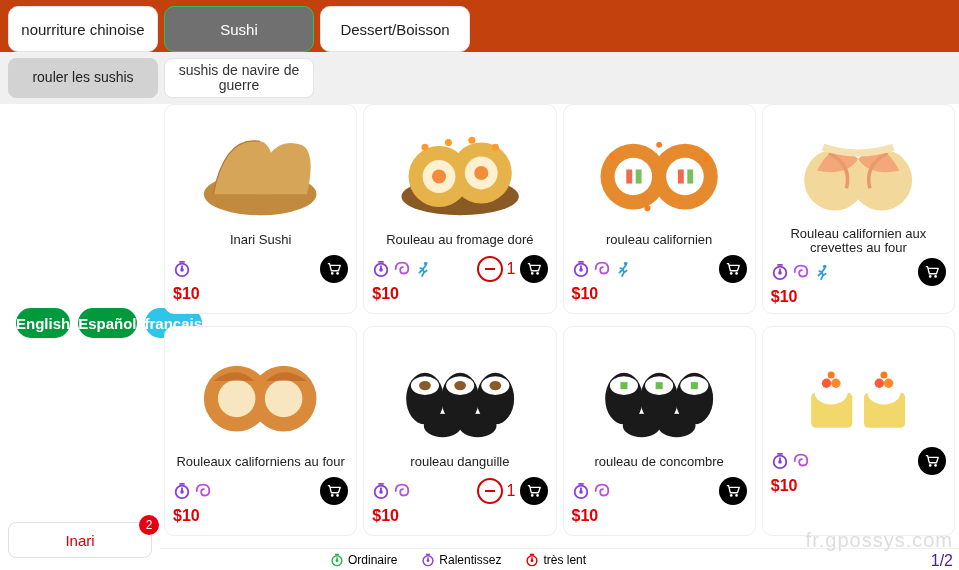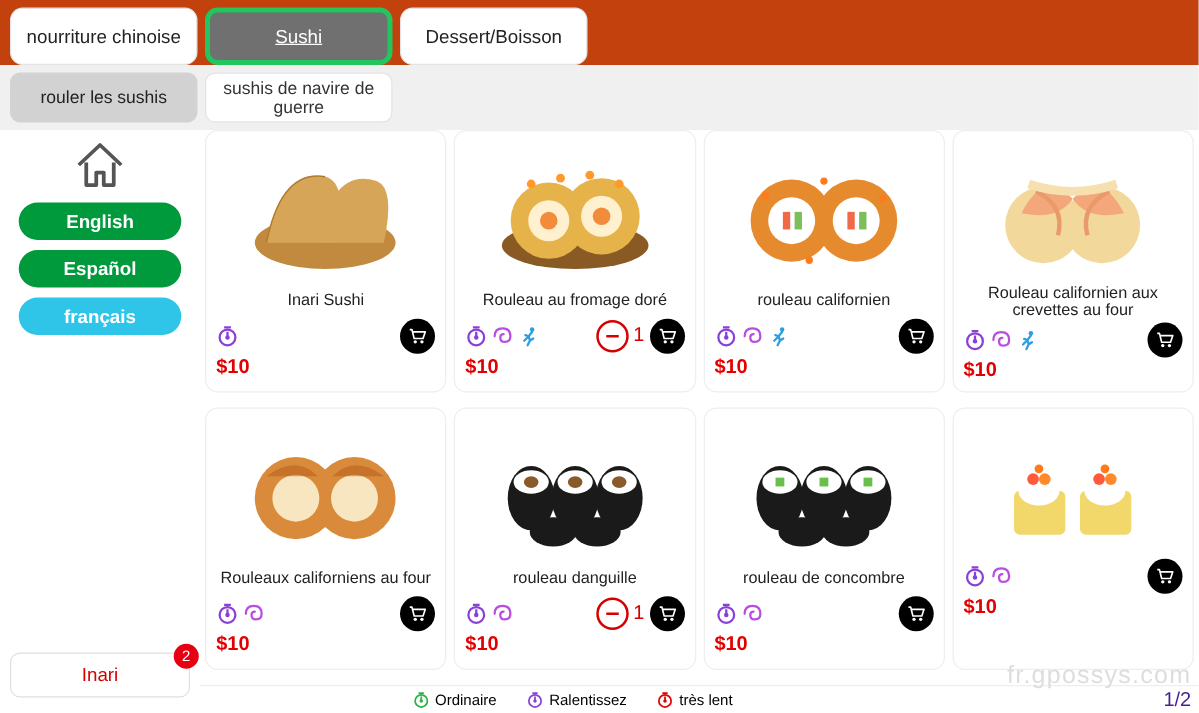--- a/index.html
+++ b/index.html
@@ -26,22 +26,21 @@
     display: flex;
     align-items: center;
     justify-content: center;
     font-size: 15px;
     color: #222;
     cursor: pointer;
   }
   .top-tab.active {
     background: #707070;
     color: #fff;
-    border: 4px solid #22c55e;
-    text-decoration: underline;
+    border: 1px solid #22c55e;
   }
   .subbar {
     background: #f0f0f0;
     padding: 6px 8px 6px 8px;
     display: flex;
     gap: 6px;
   }
   .sub-tab {
     width: 150px;
     height: 40px;
@@ -64,21 +63,20 @@
     border: 1px solid #d2d2d2;
   }
   .content {
     display: flex;
     height: calc(570px - 110px - 22px);
   }
   .sidebar {
     width: 160px;
     padding: 4px 8px;
     display: flex;
-    flex-direction: column;
     align-items: center;
     gap: 8px;
   }
   .home-btn {
     width: 46px;
     height: 46px;
     cursor: pointer;
   }
   .lang-btn {
     width: 130px;

